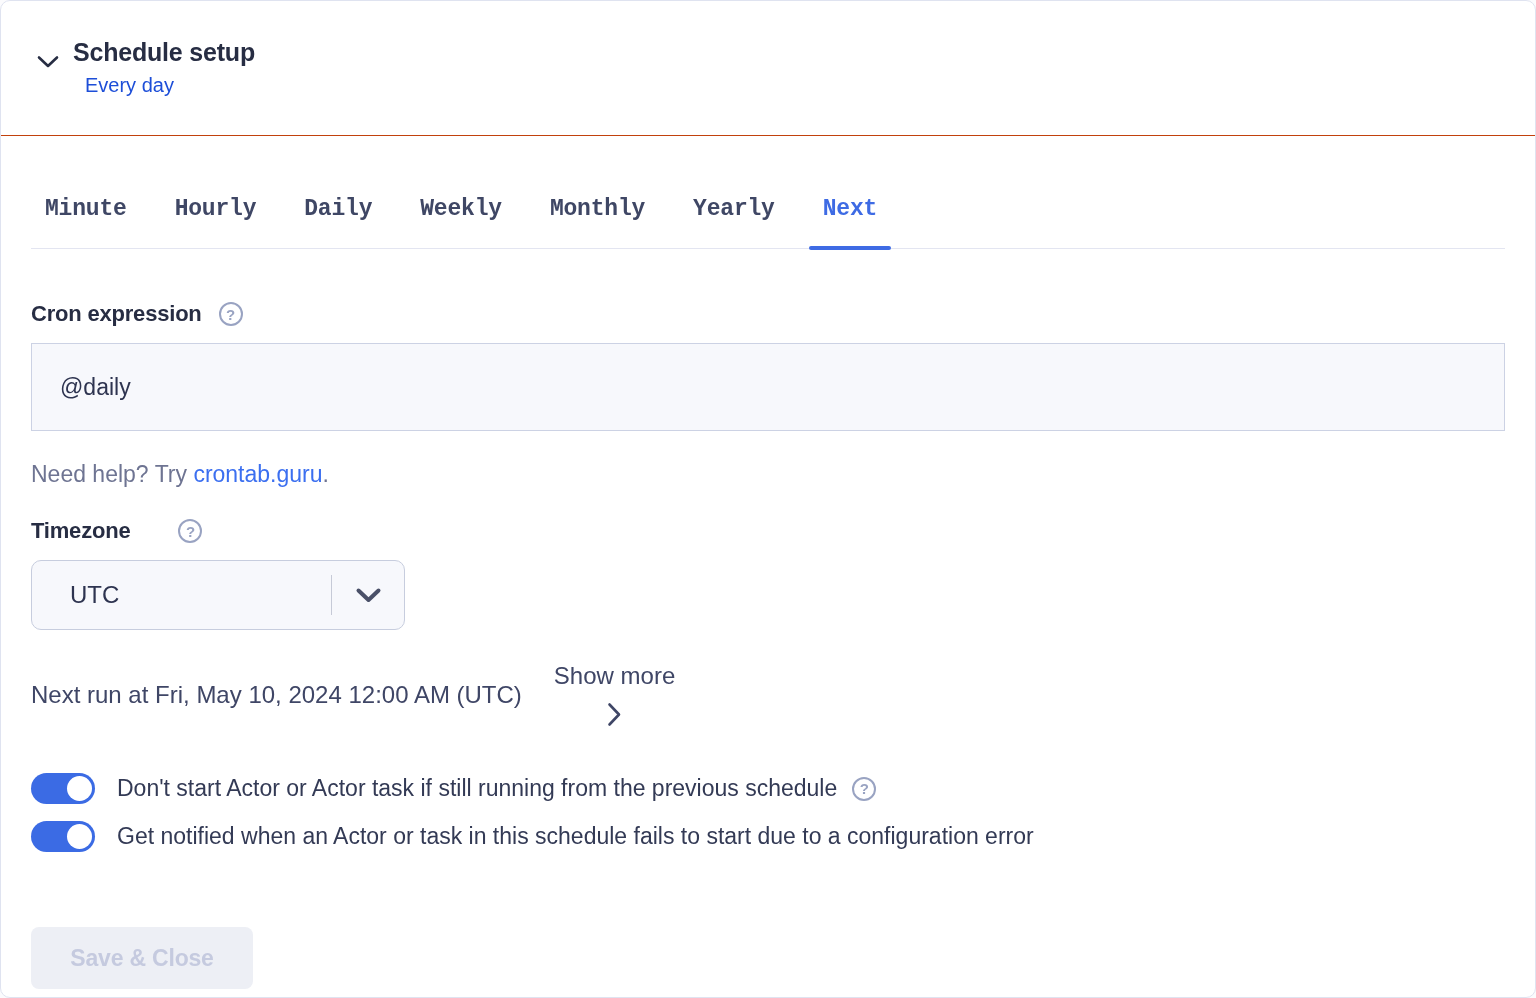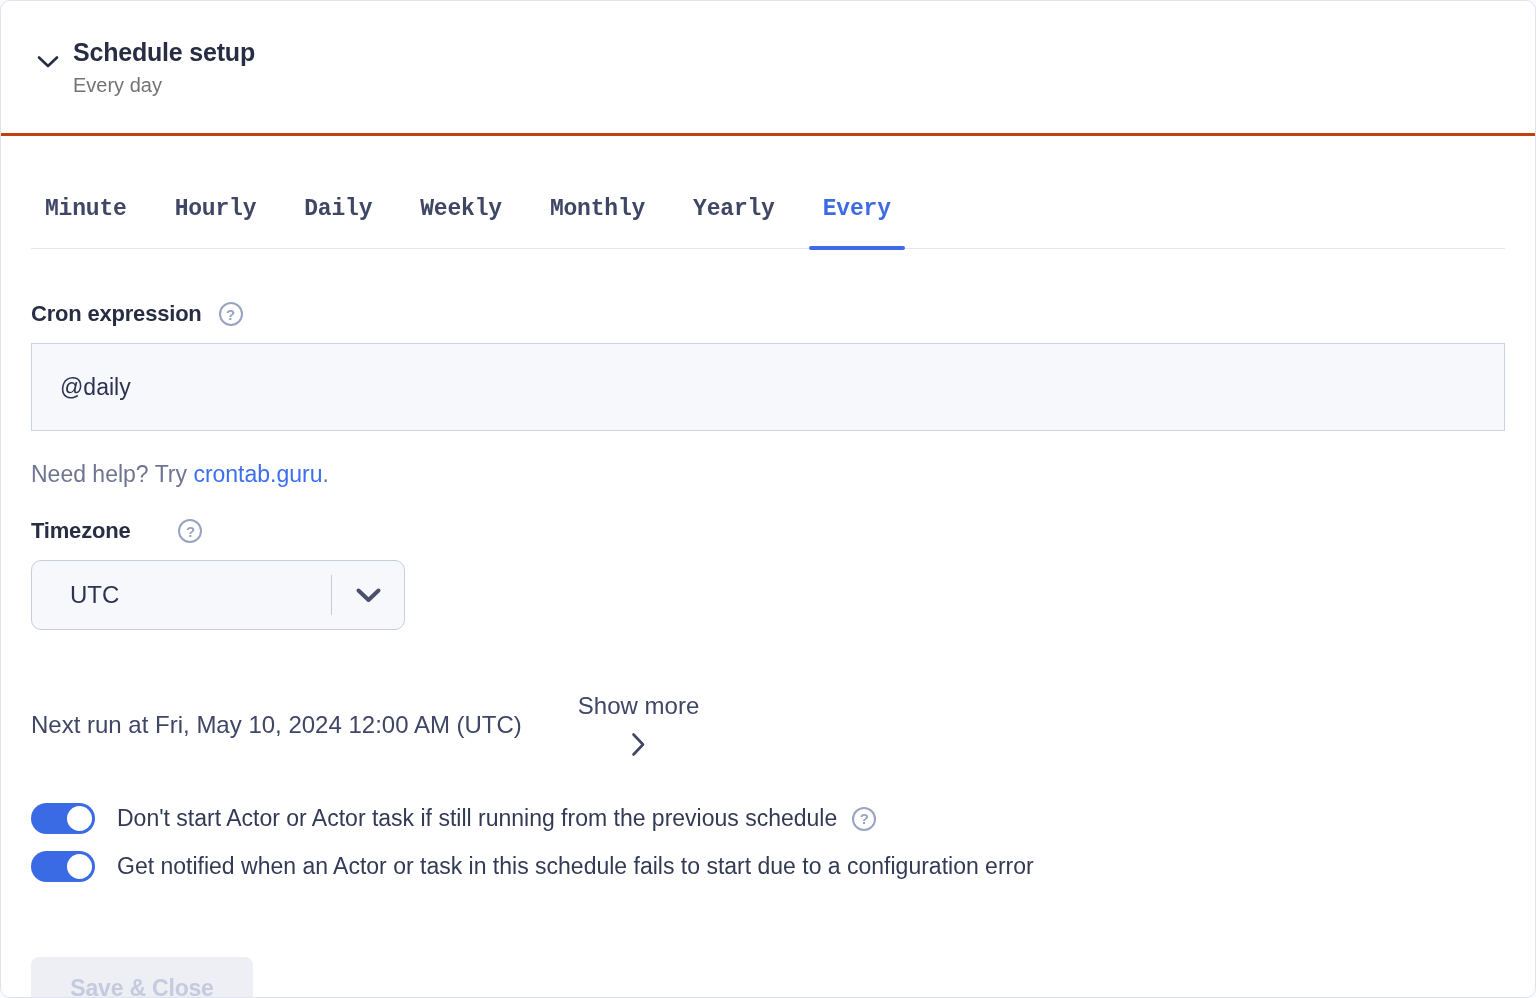--- a/index.html
+++ b/index.html
@@ -17,43 +17,44 @@
     border-radius: 10px;
     overflow: hidden;
   }
 
   
   .header {
     display: flex;
     align-items: flex-start;
     padding: 36px 30px 0 35px;
     height: 135px;
-    border-bottom: 3px solid #c2410c;
+    border-bottom: 1px solid #c2410c;
   }
   .collapse-btn {
     background: none;
     border: none;
     cursor: pointer;
     color: #272d43;
     padding: 0;
     margin-top: 17px;
     margin-right: 13px;
     display: flex;
   }
   .header-titles .title {
     font-size: 25px;
     font-weight: 700;
     color: #272d43;
     letter-spacing: -0.2px;
     line-height: 1.2;
   }
   .header-titles .subtitle {
     font-size: 20px;
-    color: #737373;
+    color: #1d4ed8;
     margin-top: 7px;
+    margin-left: 12px;
   }
 
   
   .tabs {
     display: flex;
     gap: 20px;
     margin: 0 30px;
     padding-top: 60px;
     border-bottom: 1px solid #e3e5f1;
   }
@@ -160,26 +161,25 @@
   }
   .select-chevron {
     width: 72px;
     display: flex;
     align-items: center;
     justify-content: center;
     color: #4a5068;
   }
 
   .next-run-row {
-    margin-top: 62px;
+    margin-top: 32px;
     display: flex;
     align-items: center;
     font-size: 24px;
     color: #3f4666;
-    gap: 24px;
   }
   .show-more-link {
     display: inline-flex;
     align-items: center;
     gap: 12px;
     margin-left: 32px;
     color: #3f4666;
     font-size: 24px;
     text-decoration: none;
     cursor: pointer;
@@ -253,21 +253,21 @@
     </div>
   </div>
 
   <div class="tabs">
     <button class="tab">Minute</button>
     <button class="tab">Hourly</button>
     <button class="tab">Daily</button>
     <button class="tab">Weekly</button>
     <button class="tab">Monthly</button>
     <button class="tab">Yearly</button>
-    <button class="tab active">Every</button>
+    <button class="tab active">Next</button>
   </div>
 
   <div class="content">
 
     
     <div class="field-label-row row-cron-label">
       <span class="field-label">Cron expression</span>
       <span class="help-icon">?</span>
     </div>
     <input class="text-input" type="text" value="@daily" style="">

